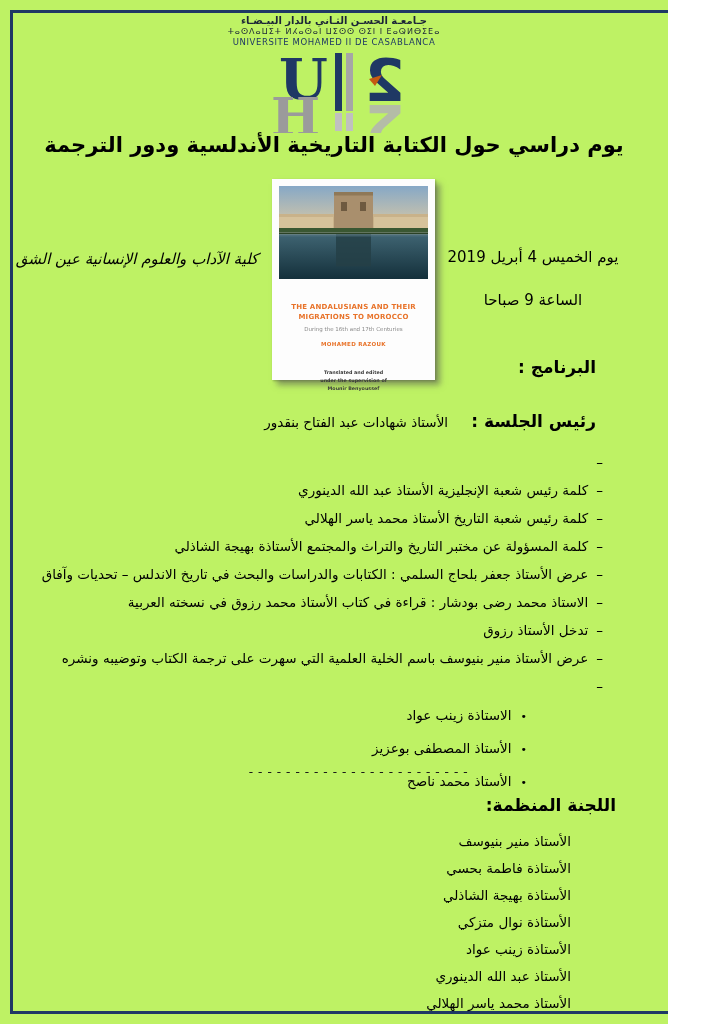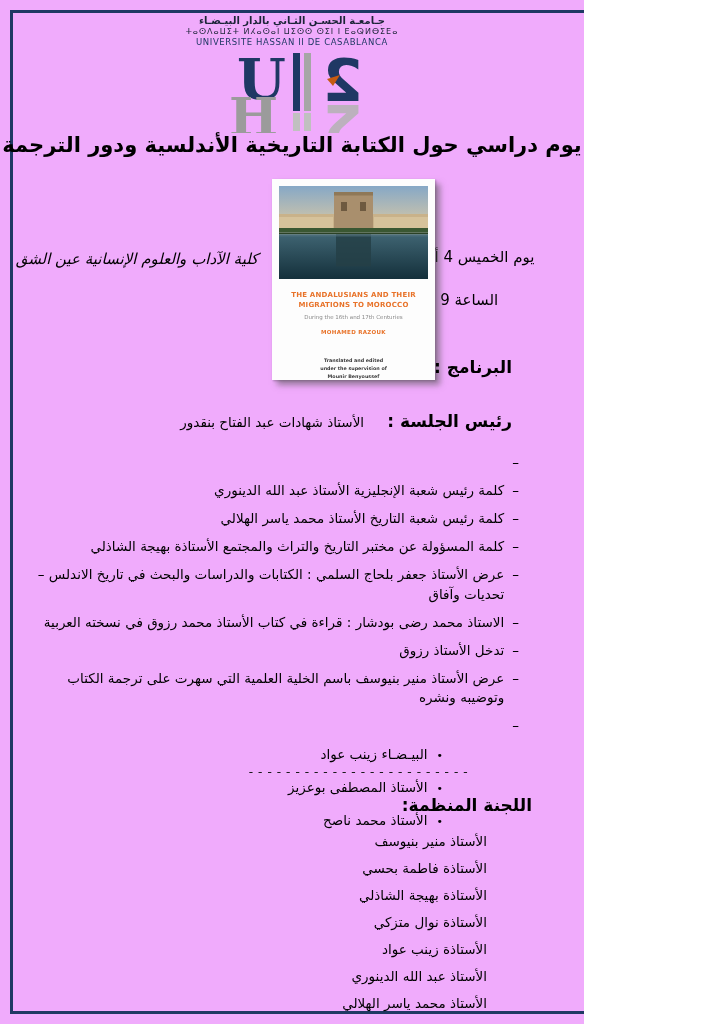--- a/index.html
+++ b/index.html
@@ -1,17 +1,17 @@
 <!DOCTYPE html>
 <html lang="ar"><head>
 <meta charset="utf-8">
 <style>
   * { margin:0; padding:0; box-sizing:border-box; }
   body { background:#ffffff; font-family:"DejaVu Sans", sans-serif; }
-  .page { position:relative; width:584px; height:1024px; background:#f0abfc; overflow:hidden; }
+  .page { position:relative; width:668px; height:1024px; background:#bef264; overflow:hidden; }
   .frame { position:absolute; left:10px; top:10px; width:692px; height:1004px;
            border:3px solid #1F3864; pointer-events:none; }
 
   
   .logo-block { position:absolute; top:15px; left:0; right:0; text-align:center; }
   .uni-ar  { font-size:10px; font-weight:bold; color:#1b2437; }
   .uni-tif { font-size:8px;  color:#1b2437; letter-spacing:1px; margin-top:1px; }
   .uni-fr  { font-size:8.5px; color:#1F3864; letter-spacing:0.6px; margin-top:1px; }
   .logo-mark { margin-top:2px; }
 
@@ -25,21 +25,21 @@
   .venue-block div { margin-bottom:26px;font-style:italic; }
   .date-block { position:absolute; top:248px; right:10px; width:250px; text-align:center;
                 direction:rtl; font-size:15px; color:#000; }
   .date-block div { margin-bottom:25px; }
 
   
   .book { position:absolute; left:272px; top:179px; width:163px; height:201px;
           background:#fdfdfd; box-shadow:5px 5px 6px rgba(80,80,80,.55), 1px 1px 2px rgba(0,0,0,.25);
           padding:7px 7px 0 7px; }
   .book-photo { width:149px; height:93px; display:block; }
-  .book-text { text-align:center; padding-top:11px; }
+  .book-text { text-align:center; padding-top:23px; }
   .bk-title { font-size:7px; font-weight:bold; color:#E8732A; line-height:1.45; letter-spacing:.2px; }
   .bk-sub   { font-size:5.5px; color:#8a8a8a; margin-top:4px; }
   .bk-auth  { font-size:5.5px; font-weight:bold; color:#E8732A; margin-top:9px; letter-spacing:.3px; }
   .bk-note  { font-size:4.8px; font-weight:bold; color:#3a3a3a; margin-top:22px; line-height:1.6; white-space:pre-line; }
 
   
   .program-heading { position:absolute; top:357px; right:72px; direction:rtl;
                      font-size:17px; font-weight:bold; color:#000; }
   .chair-line { position:absolute; top:411px; right:72px; direction:rtl; color:#000; }
   .chair-label { font-size:17px; font-weight:bold; }
@@ -66,21 +66,21 @@
 </style>
 </head>
 <body>
 
 <div class="page">
   <div class="frame"></div>
 
   <div class="logo-block">
     <div class="uni-ar">جـامعـة الحسـن الثـاني بالدار البيـضـاء</div>
     <div class="uni-tif">ⵜⴰⵙⴷⴰⵡⵉⵜ ⵍⵃⴰⵙⴰⵏ ⵡⵉⵙⵙ ⵙⵉⵏ ⵏ ⴹⴰⵕⵍⴱⵉⴹⴰ</div>
-    <div class="uni-fr">UNIVERSITE HASSAN II DE CASABLANCA</div>
+    <div class="uni-fr">UNIVERSITE MOHAMED II DE CASABLANCA</div>
     <div class="logo-mark">
       <svg width="150" height="84" viewBox="0 0 150 84">
         <text x="20" y="50" font-family="DejaVu Serif, serif" font-weight="bold" font-size="56" fill="#1F3864">U</text>
         <text x="12" y="86" font-family="DejaVu Serif, serif" font-weight="bold" font-size="52" fill="#9B9B9B">H</text>
         <rect x="76" y="4" width="7" height="58" fill="#1F3864"></rect>
         <rect x="87" y="4" width="7" height="58" fill="#A6A6A6"></rect>
         <rect x="76" y="64" width="7" height="18" fill="#C0C0C0"></rect>
         <rect x="87" y="64" width="7" height="18" fill="#C0C0C0"></rect>
         <g transform="translate(150,0) scale(-1,1)">
           <text x="4" y="52" font-family="DejaVu Sans, sans-serif" font-weight="bold" font-size="58" fill="#1F3864">2</text>
@@ -179,21 +179,21 @@
       <span class="marker">–</span>
       <span>عرض الأستاذ منير بنيوسف باسم الخلية العلمية التي سهرت على ترجمة الكتاب وتوضيبه ونشره</span>
     </div>
     <div class="p-item">
       <span class="marker">–</span>
     </div>
 
     <div class="testimonials">
       <div class="t-item">
         <span class="marker">•</span>
-        <span>البيـضـاء زينب عواد</span>
+        <span>الاستاذة زينب عواد</span>
       </div>
       <div class="t-item">
         <span class="marker">•</span>
         <span>الأستاذ المصطفى بوعزيز</span>
       </div>
       <div class="t-item">
         <span class="marker">•</span>
         <span>الأستاذ محمد ناصح</span>
       </div>
     </div>

